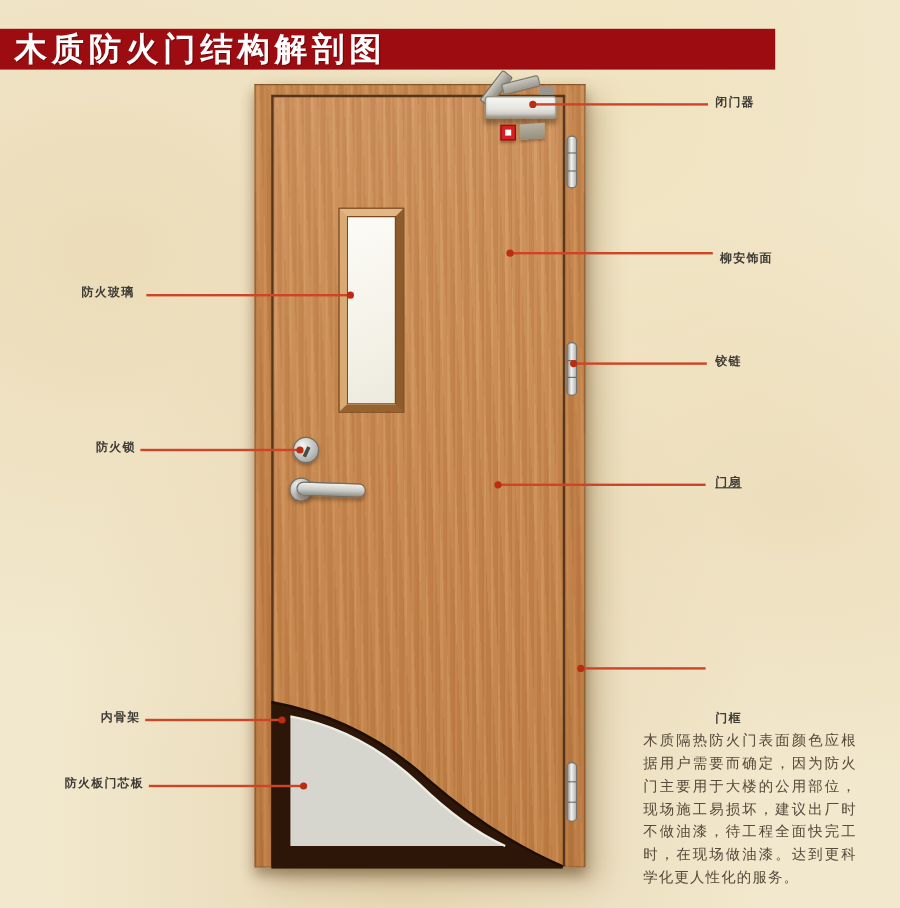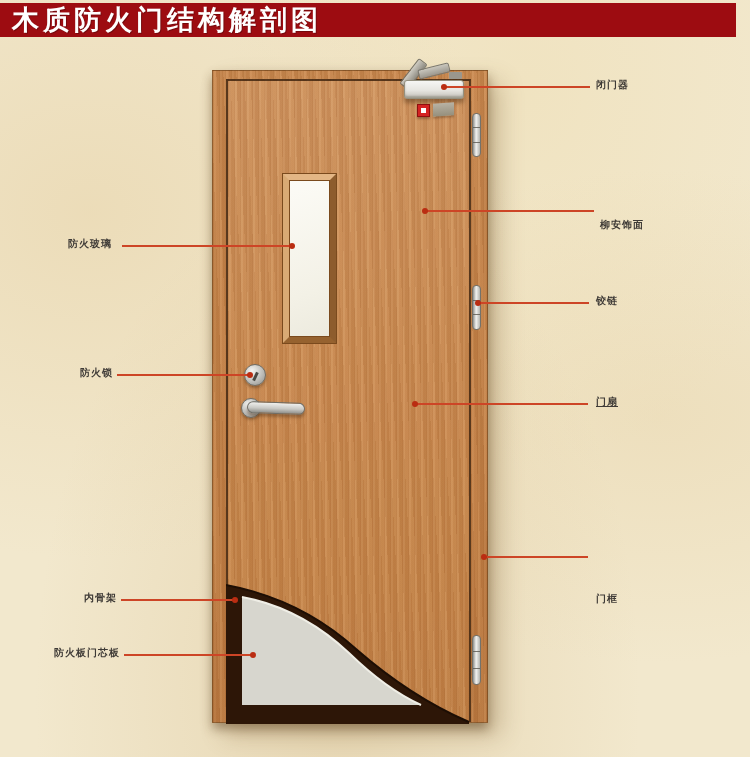--- a/index.html
+++ b/index.html
@@ -7,21 +7,21 @@
     position:relative;width:750px;height:757px;overflow:hidden;
     font-family:"Liberation Sans","DejaVu Sans",sans-serif;
     background:
       radial-gradient(ellipse at 12% 28%, rgba(224,198,146,.35), transparent 45%),
       radial-gradient(ellipse at 88% 55%, rgba(226,202,152,.30), transparent 42%),
       radial-gradient(ellipse at 45% 92%, rgba(206,176,122,.30), transparent 52%),
       radial-gradient(ellipse at 70% 12%, rgba(238,222,180,.50), transparent 40%),
       #f2e8cd;
   }
   
-  .banner{position:absolute;left:0;top:3px;width:736px;height:34px;background:#9d0c11;}
+  .banner{position:absolute;left:0;top:24px;width:646px;height:34px;background:#9d0c11;}
   .banner .title{
     position:absolute;left:12px;top:0;height:34px;line-height:35px;
     color:#fff;font-size:27px;font-weight:bold;letter-spacing:4px;white-space:nowrap;
     text-shadow:1px 1px 0 rgba(0,0,0,.25);
   }
   
   .door{
     position:absolute;left:212px;top:70px;width:276px;height:653px;
     background:
       repeating-linear-gradient(90deg, rgba(120,60,15,.10) 0 1px, rgba(255,230,190,.05) 1px 3px, rgba(120,60,15,.05) 3px 6px),
@@ -183,19 +183,20 @@
   <div class="ann-line" style="left:483px;top:556px;width:105px;">
       <span class="dot at-left"></span>
     </div>
 
   <div class="ann-label align-r" style="left:12px;top:237px;width:100px;">防火玻璃</div>
   <div class="ann-label align-r" style="left:18px;top:366px;width:95px;">防火锁</div>
   <div class="ann-label align-r" style="left:18px;top:591px;width:99px;">内骨架</div>
   <div class="ann-label align-r" style="left:8px;top:646px;width:112px;">防火板门芯板</div>
 
   <div class="ann-label" style="left:596px;top:78px;">闭门器</div>
-  <div class="ann-label" style="left:600px;top:218px;">柳安饰面</div>
+  <div class="ann-label" style="left:600px;top:208px;">柳安饰面</div>
   <div class="ann-label" style="left:596px;top:294px;">铰链</div>
   <div class="ann-label" style="left:596px;top:395px;text-decoration:underline;">门扇</div>
   <div class="ann-label" style="left:596px;top:548px;margin-top:44px;">门框</div>
 
+  <div class="desc">木质隔热防火门表面颜色应根据用户需要而确定，因为防火门主要用于大楼的公用部位，现场施工易损坏，建议出厂时不做油漆，待工程全面快完工时，在现场做油漆。达到更科学化更人性化的服务。</div>
 
 </div>
 
 </body></html>

